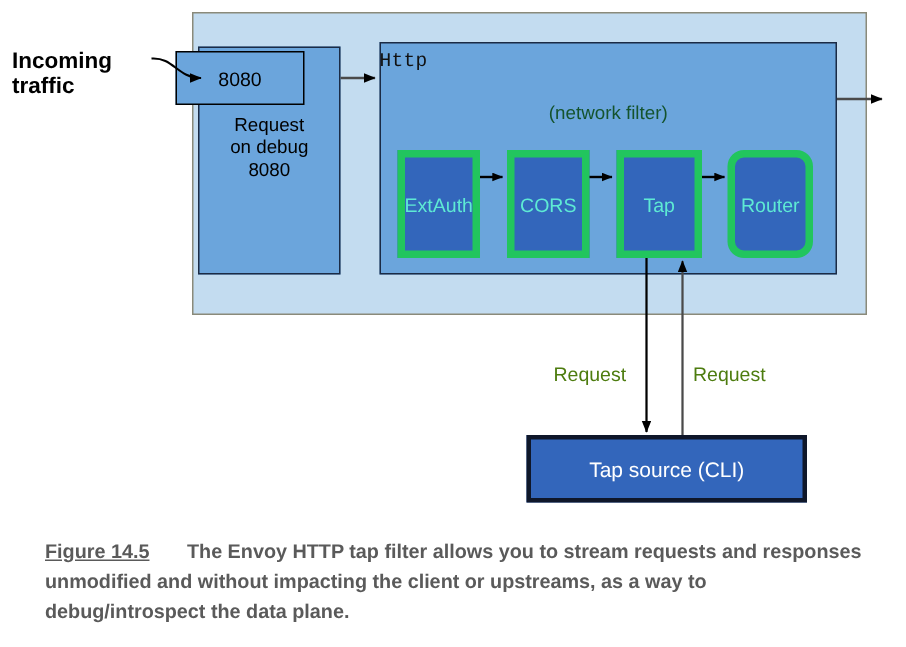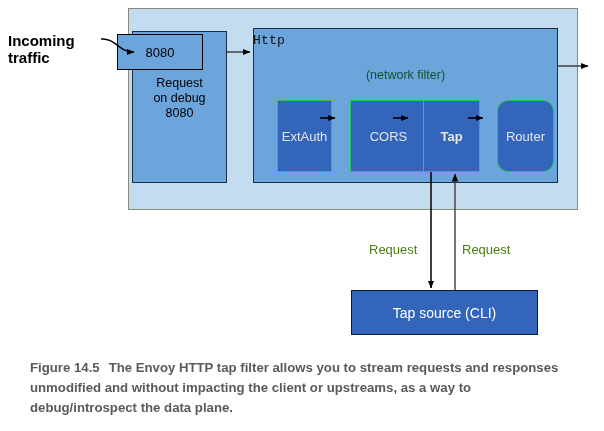--- a/index.html
+++ b/index.html
@@ -100,43 +100,42 @@
     line-height: 15px;
     color: #14532d;
   }
 
   
   .filter-box {
     position: absolute;
     top: 100px;
     height: 72px;
     background: #3366bb;
-    border: 1px solid #22c55e;
+    border: 5px solid #22c55e;
     box-sizing: border-box;
     display: flex;
     align-items: center;
     justify-content: center;
-    color: #e5e5e5;
-    font-size: 13px;
-    margin-left: 12px;
+    color: #5eead4;
+    font-size: 13px;
   }
   .fb-extauth { left: 265px; width: 55px; }
-  .fb-cors    { left: 338px; width: 77px; }
-  .fb-tap     { left: 411px; width: 57px; font-weight: bold; }
+  .fb-cors    { left: 338px; width: 55px; }
+  .fb-tap     { left: 411px; width: 57px; }
   .fb-router  { left: 485px; width: 57px; border-radius: 11px; }
 
   
   .tapsource-box {
     position: absolute;
     left: 351px;
     top: 290px;
     width: 187px;
     height: 45px;
     background: #3366bb;
-    border: 1px solid #0f172a;
+    border: 3px solid #0f172a;
     box-sizing: border-box;
     display: flex;
     align-items: center;
     justify-content: center;
     color: #ffffff;
     font-size: 14px;
   }
 
   
   .incoming-label {
@@ -174,21 +173,21 @@
   .caption {
     position: absolute;
     left: 30px;
     top: 358px;
     width: 550px;
     font-size: 13.2px;
     font-weight: bold;
     line-height: 20px;
     color: #5a5a5a;
   }
-  .caption .fig-num { margin-right: 9px; }
+  .caption .fig-num { margin-right: 25px; text-decoration: underline; }
 </style>
 </head>
 <body>
 
 <div id="page">
 
   <div class="envoy-container"></div>
 
   <div class="listener-box"></div>
   <div class="listener-label">

